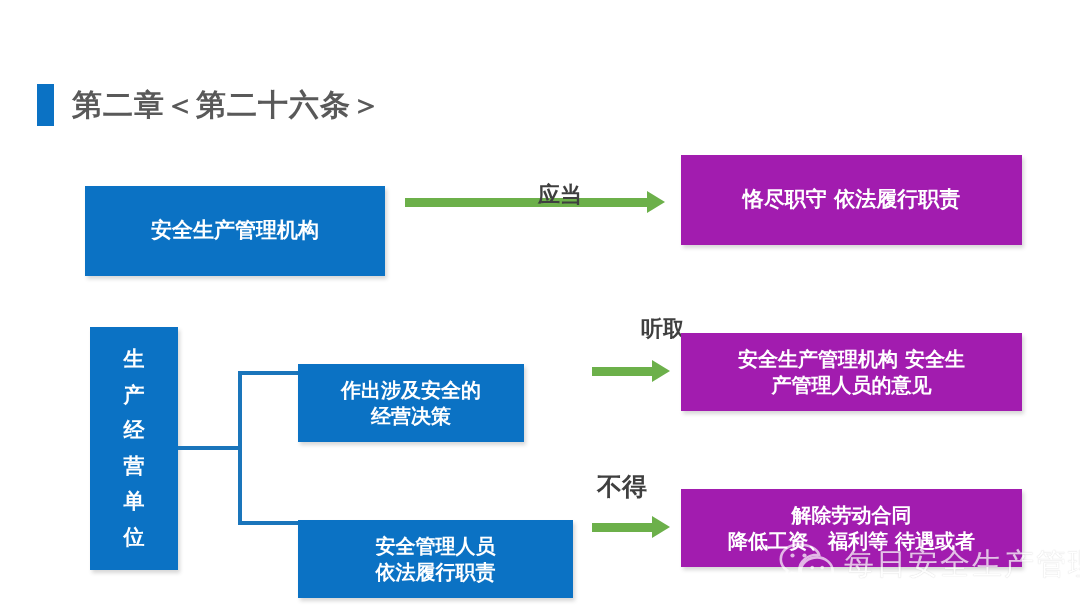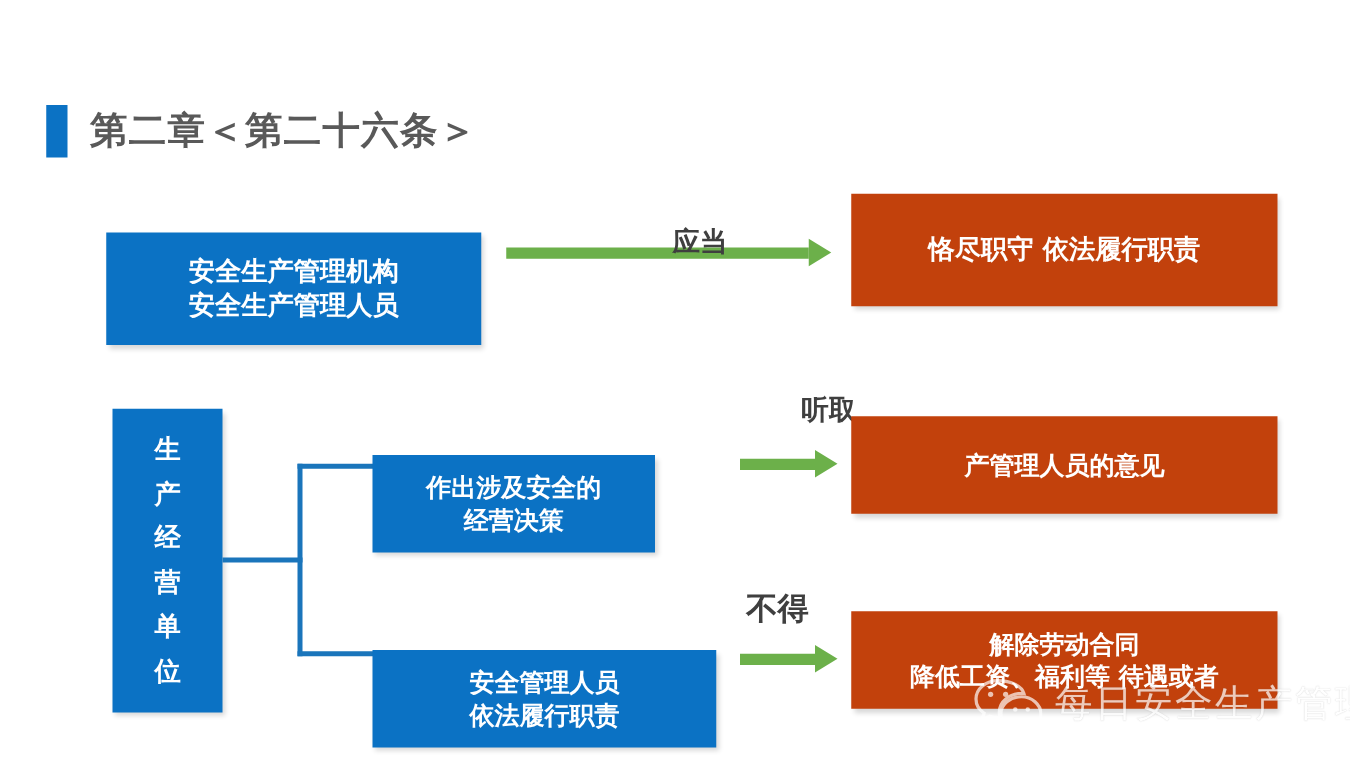--- a/index.html
+++ b/index.html
@@ -49,21 +49,21 @@
     display: flex;
     flex-direction: column;
     align-items: center;
     justify-content: center;
     color: #ffffff;
     font-weight: 700;
     text-align: center;
     box-shadow: 2px 3px 4px rgba(0,0,0,0.16);
   }
   .box-blue { background: #0B72C4; margin-top: 31px; }
-  .box-red  { background: #c2410c; }
+  .box-red  { background: #a21caf; }
   .box .line { display: block; line-height: 1.30; white-space: nowrap; }
 
   
   #box-top-blue {
     left: 85px; top: 155px; width: 300px; height: 90px;
     font-size: 21px;
   }
   #box-top-red {
     left: 681px; top: 155px; width: 341px; height: 90px;
     font-size: 21px;
@@ -182,21 +182,20 @@
 
 <div id="slide">
 
   <div class="title-row">
     <div class="title-bar"></div>
     <div class="title-text">第二章＜第二十六条＞</div>
   </div>
 
   <div class="box box-blue" id="box-top-blue">
     <span class="line">安全生产管理机构</span>
-    <span class="line">安全生产管理人员</span>
   </div>
 
   <div class="arrow" id="arrow-top">
     <div class="shaft"></div>
     <div class="head"></div>
   </div>
   <div class="arrow-label" id="label-top">应当</div>
 
   <div class="box box-red" id="box-top-red">
     <span class="line">恪尽职守 依法履行职责</span>
@@ -221,20 +220,21 @@
     <span class="line">经营决策</span>
   </div>
 
   <div class="arrow" id="arrow-mid">
     <div class="shaft"></div>
     <div class="head"></div>
   </div>
   <div class="arrow-label" id="label-mid">听取</div>
 
   <div class="box box-red" id="box-mid-red">
+    <span class="line">安全生产管理机构 安全生</span>
     <span class="line">产管理人员的意见</span>
   </div>
 
   <div class="box box-blue" id="box-bot-blue">
     <span class="line">安全管理人员</span>
     <span class="line">依法履行职责</span>
   </div>
 
   <div class="arrow" id="arrow-bot">
     <div class="shaft"></div>

